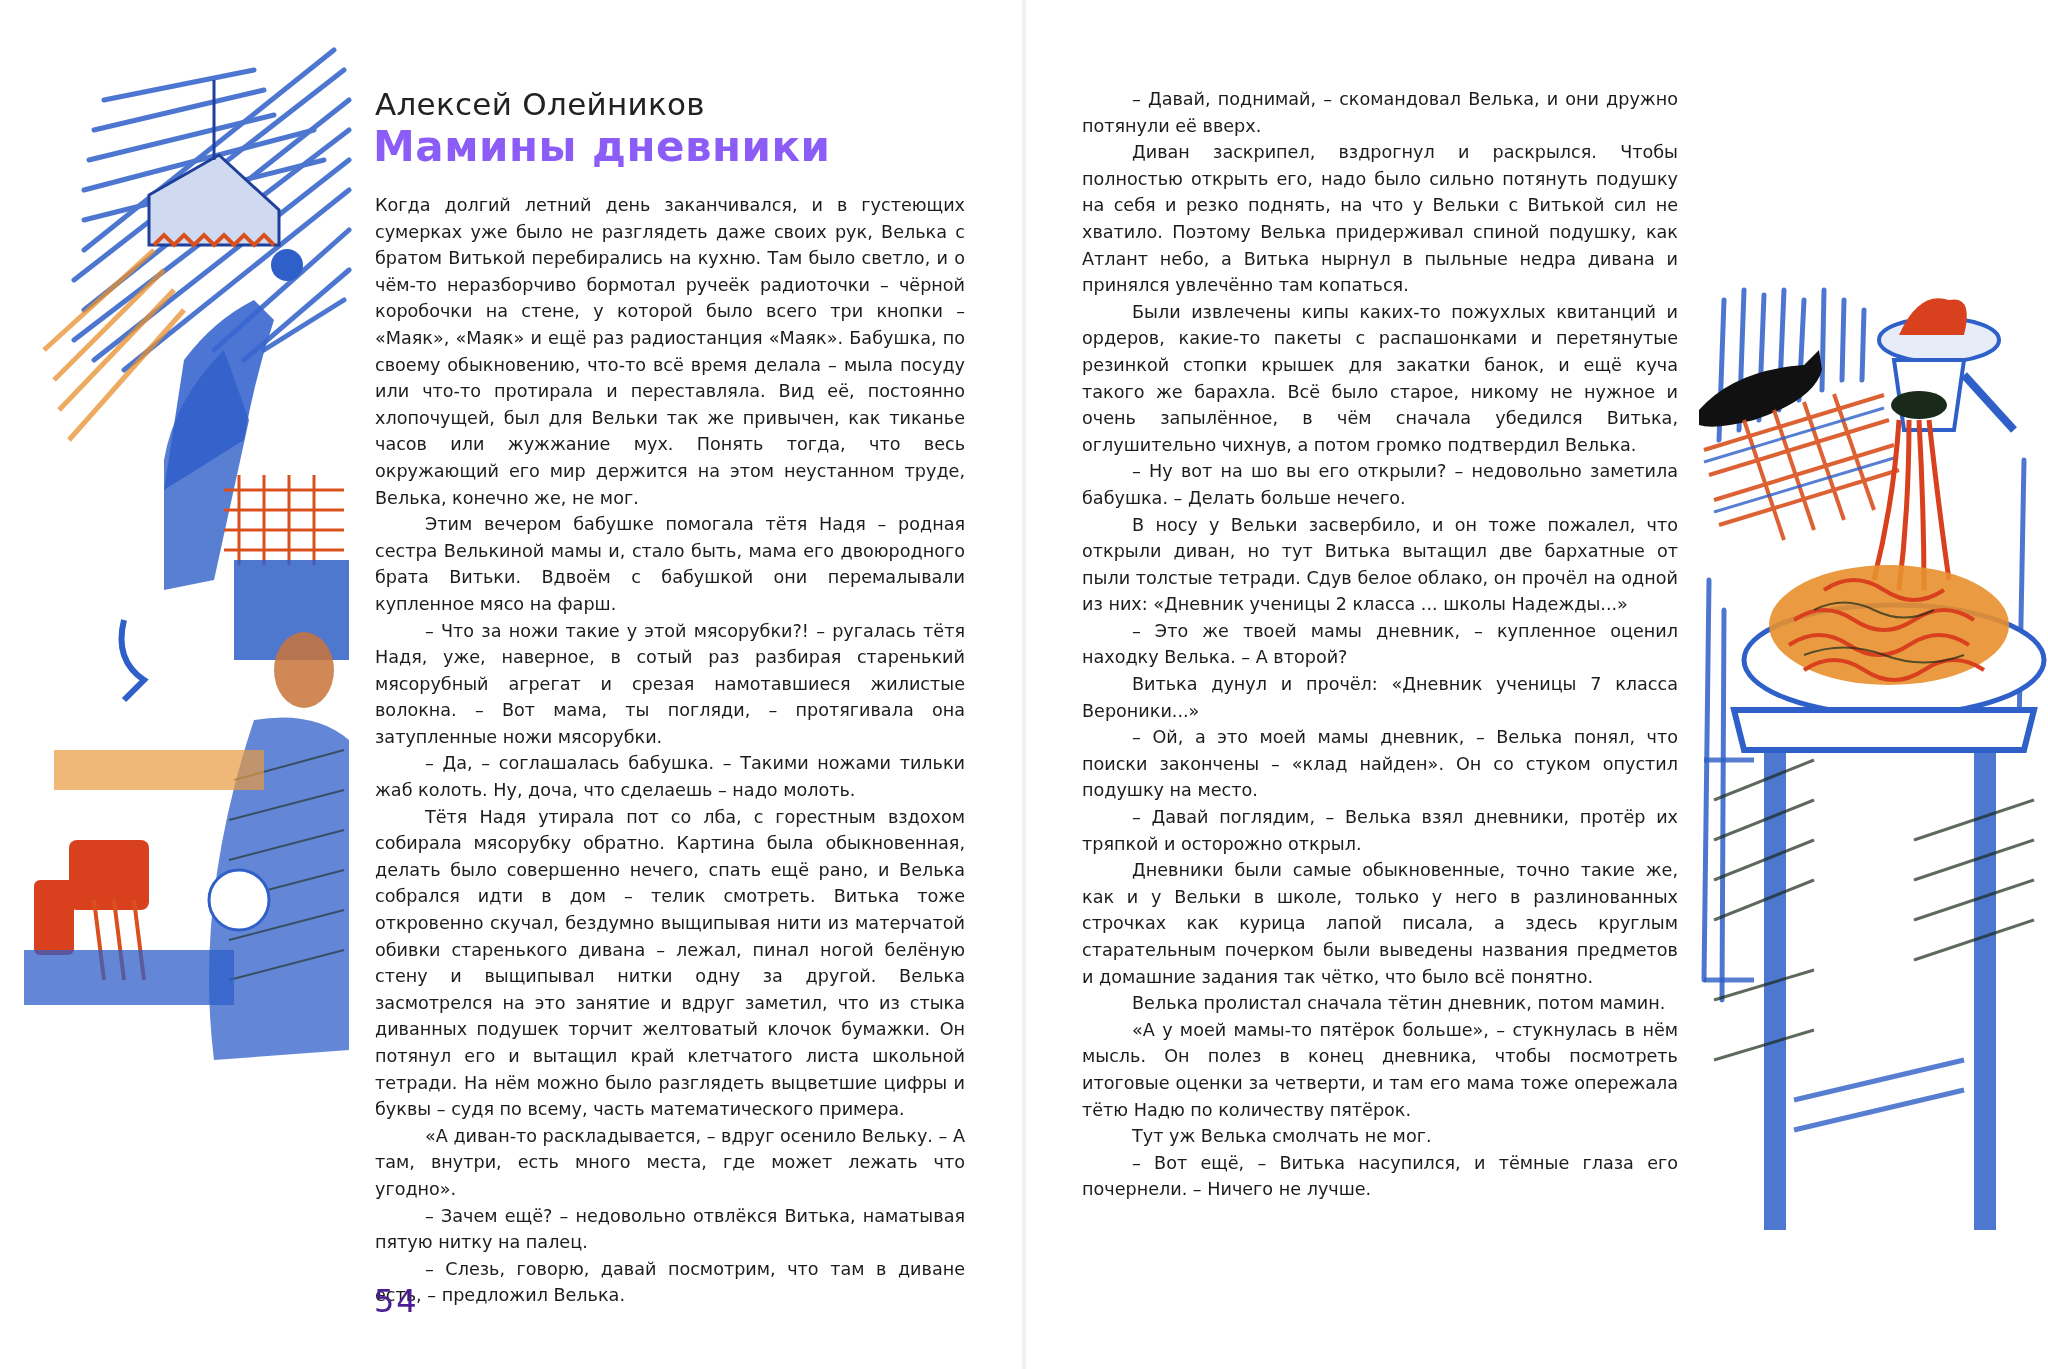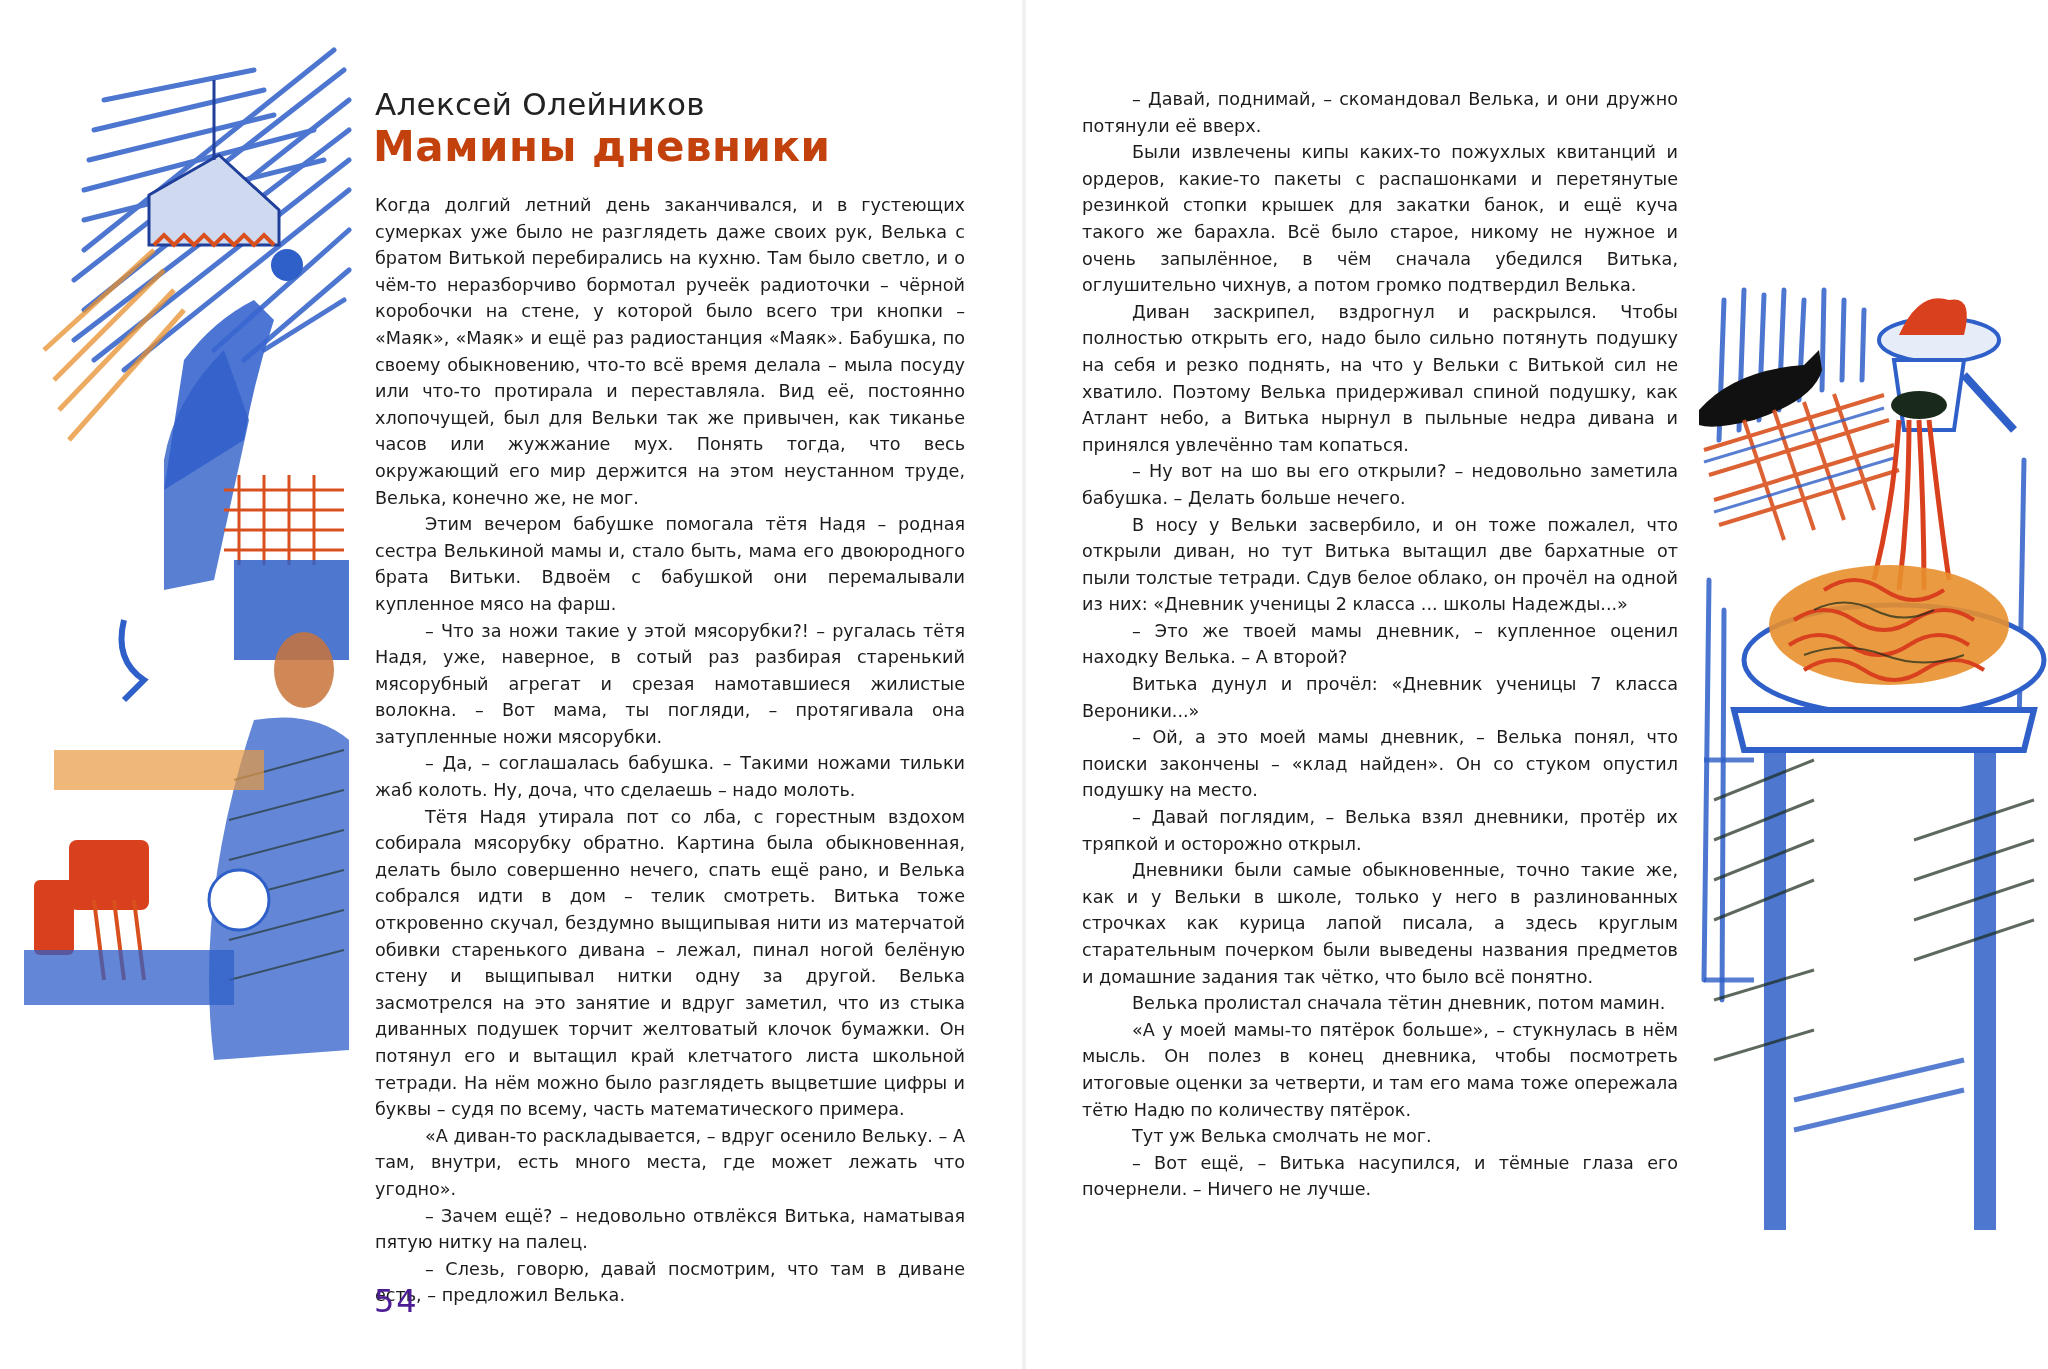--- a/index.html
+++ b/index.html
@@ -19,21 +19,21 @@
 
   .text-col { position: absolute; font-size: 17.6px; line-height: 26.6px; text-align: justify; }
   .text-col-left { left: 375px; top: 192px; width: 590px; }
   .text-col-right { left: 1082px; top: 86px; width: 596px; }
   .para { margin: 0; text-indent: 50px; }
   .para.noindent { text-indent: 0; }
 
   .author { position: absolute; left: 375px; top: 86px; font-size: 31px; font-weight: normal;
             letter-spacing: 0.3px; color: #222; }
   .title { position: absolute; left: 373px; top: 122px; font-size: 42px; font-weight: bold;
-           letter-spacing: 0.5px; color: #c2410c; margin: 0; }
+           letter-spacing: 0.5px; color: #8b5cf6; margin: 0; }
 
   .page-num { position: absolute; font-size: 32px; color: #4c1d95; letter-spacing: 2px; }
   .page-num-left { left: 374px; top: 1282px; }
 </style>
 </head>
 <body>
 
 <div class="spread">
 
   <div class="page page-left">
@@ -126,22 +126,22 @@
     </div>
 
     <div class="page-num page-num-left">54</div>
   </div>
 
   <div class="gutter"></div>
 
   <div class="page page-right">
     <div class="text-col text-col-right" style="left:58px;">
       <p class="para">– Давай, поднимай, – скомандовал Велька, и они дружно потянули её вверх.</p>
+      <p class="para">Диван заскрипел, вздрогнул и раскрылся. Чтобы полностью открыть его, надо было сильно потянуть подушку на себя и резко поднять, на что у Вельки с Витькой сил не хватило. Поэтому Велька придерживал спиной подушку, как Атлант небо, а Витька нырнул в пыльные недра дивана и принялся увлечённо там копаться.</p>
       <p class="para">Были извлечены кипы каких-то пожухлых квитанций и ордеров, какие-то пакеты с распашонками и перетянутые резинкой стопки крышек для закатки банок, и ещё куча такого же барахла. Всё было старое, никому не нужное и очень запылённое, в чём сначала убедился Витька, оглушительно чихнув, а потом громко подтвердил Велька.</p>
-      <p class="para">Диван заскрипел, вздрогнул и раскрылся. Чтобы полностью открыть его, надо было сильно потянуть подушку на себя и резко поднять, на что у Вельки с Витькой сил не хватило. Поэтому Велька придерживал спиной подушку, как Атлант небо, а Витька нырнул в пыльные недра дивана и принялся увлечённо там копаться.</p>
       <p class="para">– Ну вот на шо вы его открыли? – недовольно заметила бабушка. – Делать больше нечего.</p>
       <p class="para">В носу у Вельки засвербило, и он тоже пожалел, что открыли диван,  но тут Витька вытащил две бархатные от пыли толстые тетради. Сдув белое облако, он прочёл на одной из них: «Дневник ученицы 2 класса ... школы Надежды...»</p>
       <p class="para">– Это же твоей мамы дневник, – купленное оценил находку Велька. – А второй?</p>
       <p class="para">Витька дунул и прочёл: «Дневник ученицы 7 класса Вероники...»</p>
       <p class="para">– Ой, а это моей мамы дневник, – Велька понял, что поиски закончены – «клад найден». Он со стуком опустил подушку на место.</p>
       <p class="para">– Давай поглядим, – Велька взял дневники, протёр их тряпкой и осторожно открыл.</p>
       <p class="para">Дневники были самые обыкновенные, точно такие же, как и у Вельки в школе, только у него в разлинованных строчках как курица лапой писала, а здесь круглым старательным почерком были выведены названия предметов и домашние задания так чётко, что было всё понятно.</p>
       <p class="para">Велька пролистал сначала тётин дневник, потом мамин.</p>
       <p class="para">«А у моей мамы-то пятёрок больше», – стукнулась в нём мысль. Он полез в конец дневника, чтобы посмотреть итоговые оценки за четверти, и там его мама тоже опережала тётю Надю по количеству пятёрок.</p>
       <p class="para">Тут уж Велька смолчать не мог.</p>

